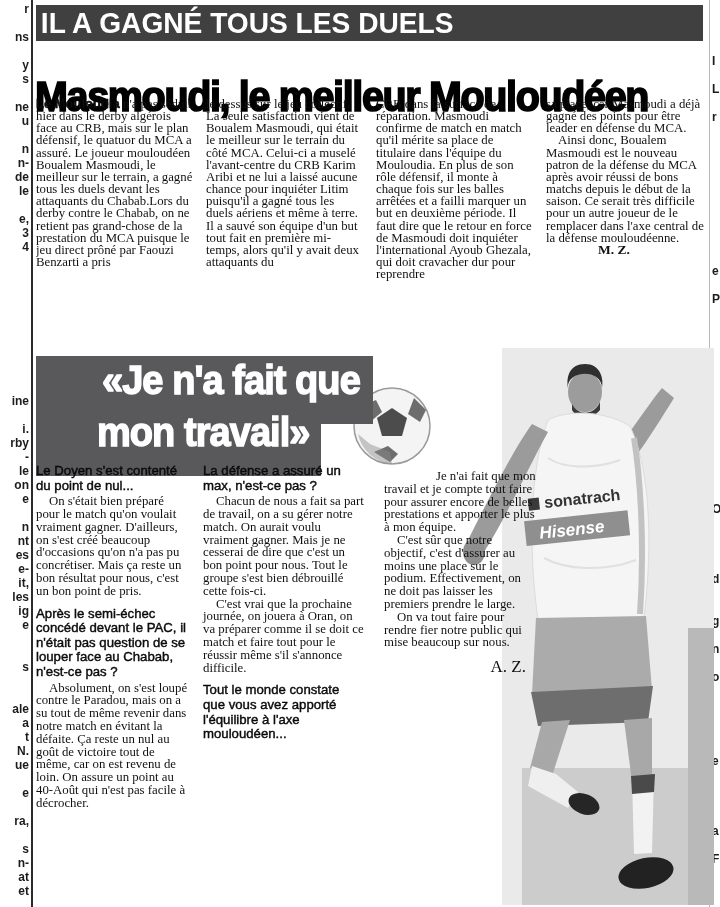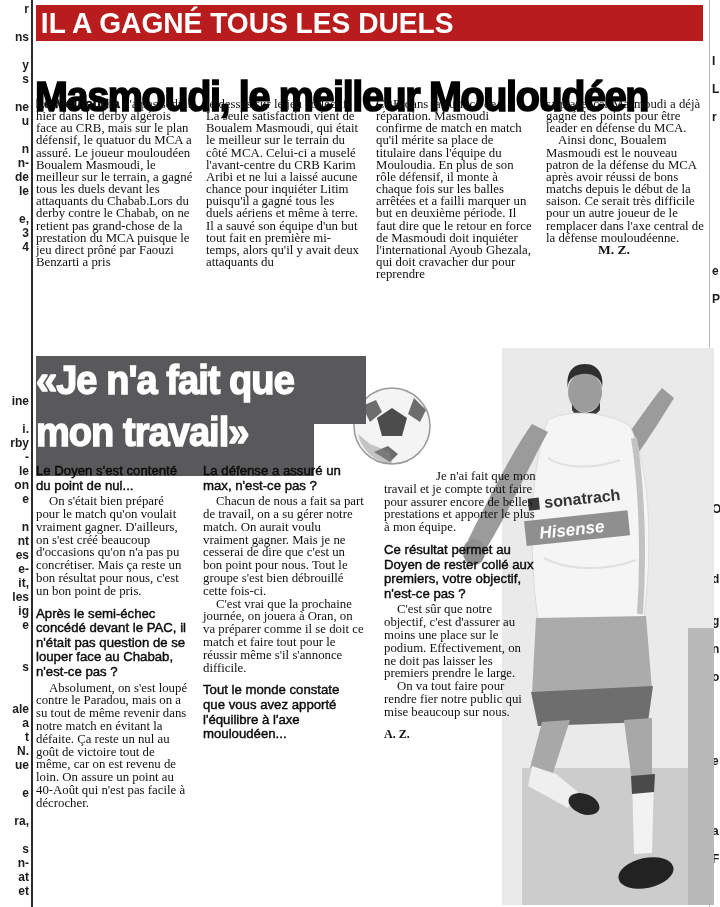--- a/index.html
+++ b/index.html
@@ -35,40 +35,40 @@
   .article p{margin:0;}
   .lead{font-family:"Liberation Sans","DejaVu Sans",sans-serif;font-weight:bold;font-size:13px;
         -webkit-text-stroke:0.5px #000;}
   .p-indent{text-indent:12px;}
   .byline{text-align:center;font-weight:bold;font-size:13.5px;margin-top:2px;padding-right:22px;}
 
   
   .quote-bar{position:absolute;left:36px;height:68px;z-index:2;color:#fff;
              font-family:"Liberation Sans","DejaVu Sans",sans-serif;font-weight:bold;
              font-size:40px;line-height:49px;-webkit-text-stroke:1.4px #fff;
-             letter-spacing:-1px;padding-left:0;white-space:nowrap;}
+             letter-spacing:-1px;padding-left:7px;white-space:nowrap;text-align:right;}
   .quote-bar span{display:inline-block;transform:scaleX(0.95);transform-origin:left;}
   .quote-1{top:356px;width:330px;}
   .quote-2{top:408px;width:278px;text-decoration:underline;}
 
   
   .photo{position:absolute;left:352px;top:348px;width:362px;height:557px;z-index:1;}
 
   
   .interview{position:absolute;left:36px;top:464px;width:676px;height:443px;z-index:4;}
   .icol{position:absolute;top:0;}
   .icol-1{left:0;width:153px;}
   .icol-2{left:167px;width:161px;}
   .icol-3{left:348px;width:152px;top:6px;}
   .q{font-family:"Liberation Sans","DejaVu Sans",sans-serif;font-weight:normal;
      font-size:13.2px;line-height:14.6px;-webkit-text-stroke:0.4px #000;margin:9px 0 2px;}
   .q.first{margin-top:0;}
   .a{font-size:12.8px;line-height:12.8px;text-indent:13px;margin:0;}
   .a.big-indent{text-indent:52px;}
-  .ibyline{font-weight:bold;font-size:12px;margin-top:8px;padding-right:10px;}
+  .ibyline{text-align:right;font-weight:normal;font-size:17px;margin-top:8px;padding-right:10px;}
 </style>
 </head>
 <body>
 
 <div class="page">
 
   <div class="left-margin">
       <span class="frag">r</span>
       <span class="frag"></span>
       <span class="frag">ns</span>
@@ -194,21 +194,21 @@
       <span class="frag"></span>
       <span class="frag"></span>
       <span class="frag">a</span>
       <span class="frag"></span>
       <span class="frag">F</span>
       <span class="frag"></span>
       <span class="frag"></span>
       <span class="frag"></span>
     </div>
 
-  <div class="banner" style="background-color: #b91c1c;">
+  <div class="banner" style="background-color: #404040;">
     <span>IL A GAGNÉ TOUS LES DUELS</span>
   </div>
 
   <h1 class="headline">Masmoudi, le meilleur Mouloudéen</h1>
 
   <div class="article">
     <div class="col">
       <p><span class="lead">Le Mouloudia</span><span> n'a</span>
          <span>pas séduit hier dans le derby algérois face au CRB, mais sur le plan défensif, le quatuor du MCA a assuré. Le joueur mouloudéen Boualem Masmoudi, le meilleur sur le terrain, a gagné tous les duels devant les attaquants du Chabab.Lors du derby contre le Chabab, on ne retient pas grand-chose de la prestation du MCA puisque le jeu direct prôné par Faouzi Benzarti a pris</span></p>
     </div>
@@ -295,20 +295,19 @@
       <p class="a">Absolument, on s'est loupé contre le Paradou, mais on a su tout de même revenir dans notre match en évitant la défaite. Ça reste un nul au goût de victoire tout de même, car on est revenu de loin. On assure un point au 40-Août qui n'est pas facile à décrocher.</p>
     </div>
     <div class="icol icol-2">
       <p class="q first">La défense a assuré un max, n'est-ce pas ?</p>
       <p class="a">Chacun de nous a fait sa part de travail, on a su gérer notre match. On aurait voulu vraiment gagner. Mais je ne cesserai de dire que c'est un bon point pour nous. Tout le groupe s'est bien débrouillé cette fois-ci.</p>
       <p class="a">C'est vrai que la prochaine journée, on jouera à Oran, on va préparer comme il se doit ce match et faire tout pour le réussir même s'il s'annonce difficile.</p>
       <p class="q">Tout le monde constate que vous avez apporté l'équilibre à l'axe mouloudéen...</p>
     </div>
     <div class="icol icol-3">
       <p class="a big-indent">Je n'ai fait que mon travail et je compte tout faire pour assurer encore de belles prestations et apporter le plus à mon équipe.</p>
-      <p class="q">Ce résultat permet au Doyen de rester collé aux premiers, votre objectif, n'est-ce pas ?</p>
       <p class="a">C'est sûr que notre objectif, c'est d'assurer au moins une place sur le podium. Effectivement, on ne doit pas laisser les premiers prendre le large.</p>
       <p class="a">On va tout faire pour rendre fier notre public qui mise beaucoup sur nous.</p>
       <p class="ibyline">A. Z.</p>
     </div>
   </div>
 
 </div>
 
 </body></html>

